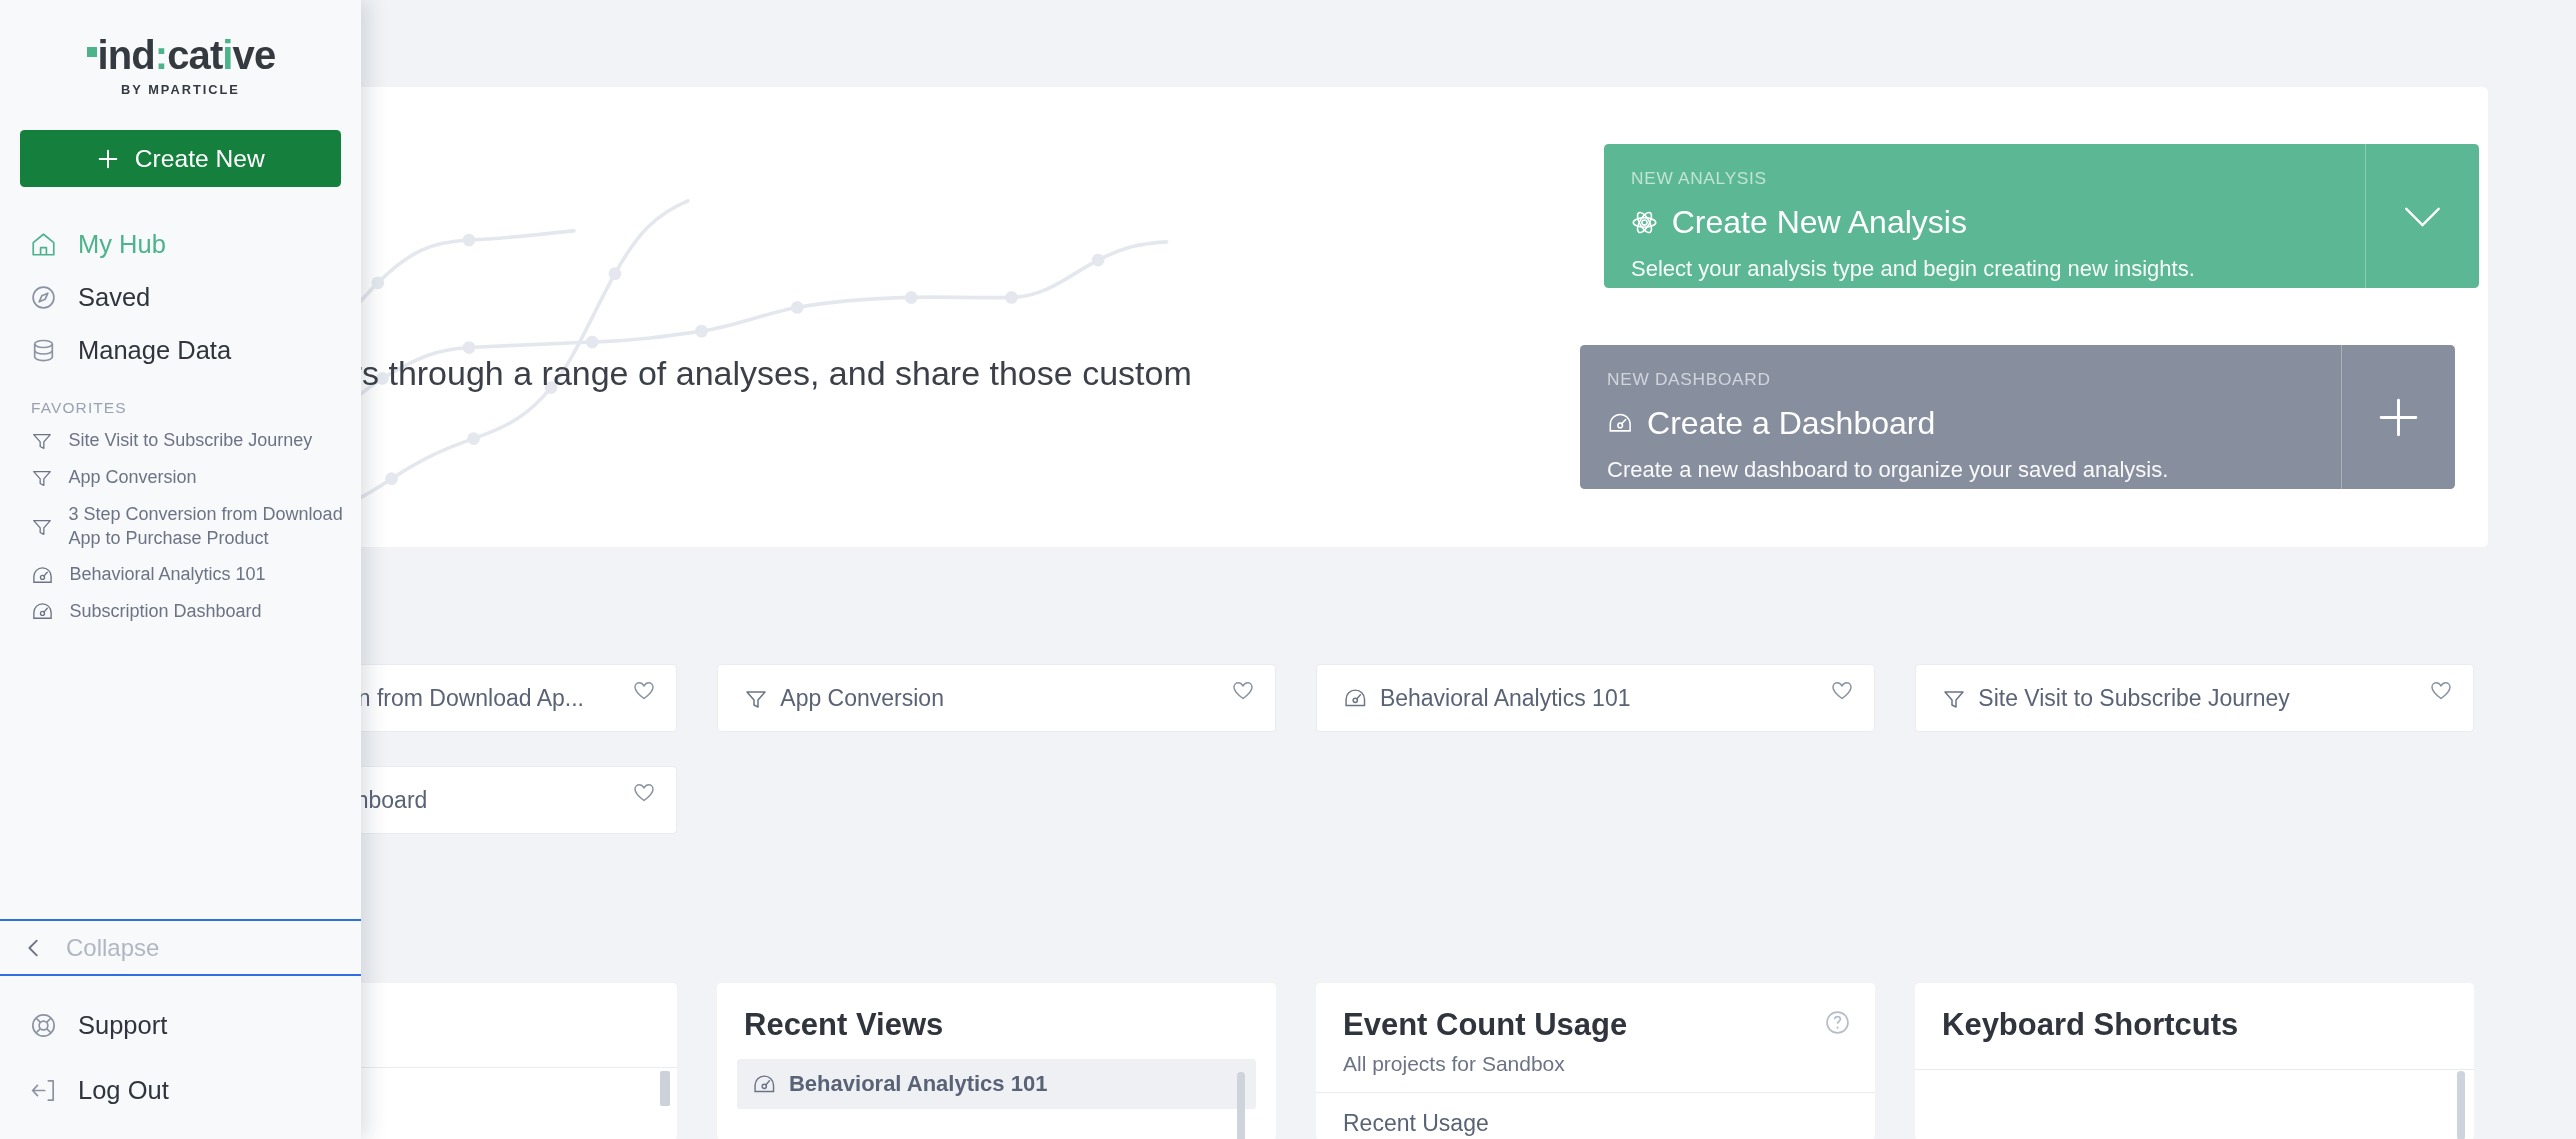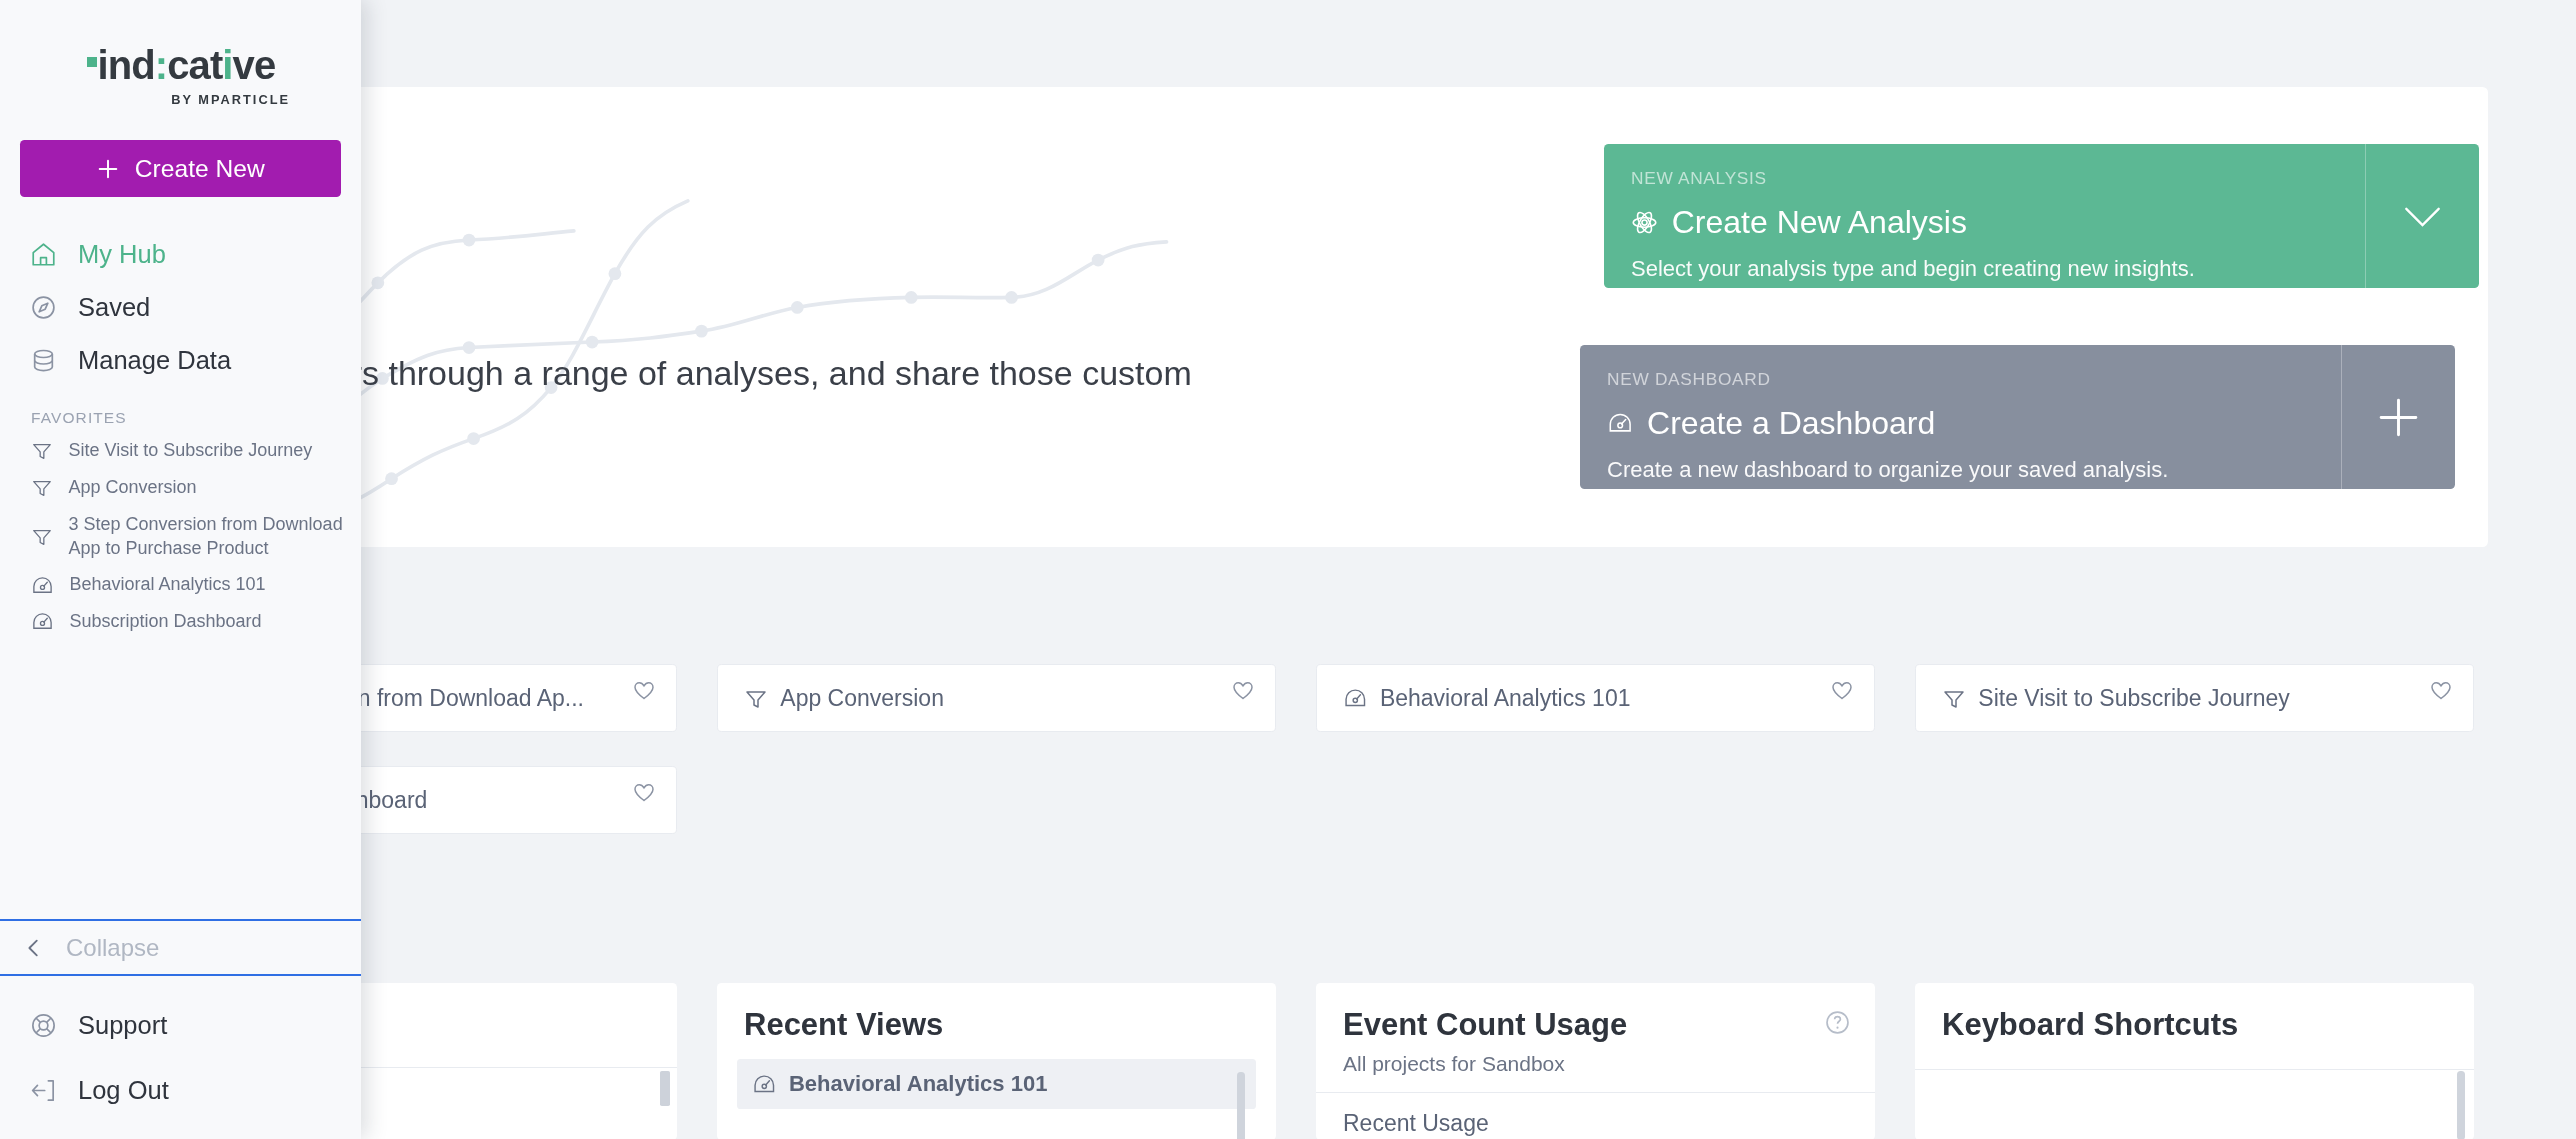--- a/index.html
+++ b/index.html
@@ -124,39 +124,39 @@
 
   
   .sidebar {
     position: absolute; left: 0; top: 0;
     width: 361px; height: 1139px;
     background: #f8f9fb;
     box-shadow: 5.5px 0 20px rgba(40,50,70,0.16);
     z-index: 50;
     display: flex; flex-direction: column;
   }
-  .logo { margin: 45px auto 0 auto; text-align: right; width: 219px; }
+  .logo { margin: 35px auto 0 auto; text-align: center; width: 219px; }
   .logo-word {
     font-size: 40px; font-weight: 700; color: #343a40;
     letter-spacing: -0.9px; line-height: 1;
     display: flex; justify-content: center; align-items: flex-end;
   }
   .logo-sub {
     font-size: 12.8px; font-weight: 700; color: #343a40;
     letter-spacing: 2px; margin-top: 7.3px;
   }
   .dot-green { color: #4db38b; }
   .sq {
     display: inline-block; width: 10px; height: 10px;
     background: #4db38b; margin: 0 0.9px 18px 0.9px;
   }
 
   .create-btn {
     margin: 33px 20px 0 20px; height: 57px;
-    background: #a21caf; border-radius: 4.6px;
+    background: #15803d; border-radius: 4.6px;
     color: #ffffff; font-size: 24.6px;
     display: flex; align-items: center; justify-content: center; gap: 14.6px;
     cursor: pointer;
   }
   .nav { margin-top: 31px; }
   .nav-item {
     display: flex; align-items: center; gap: 20px;
     padding: 12px 16px 12px 29px;
     font-size: 25.5px; color: #2f343d; cursor: pointer;
   }

